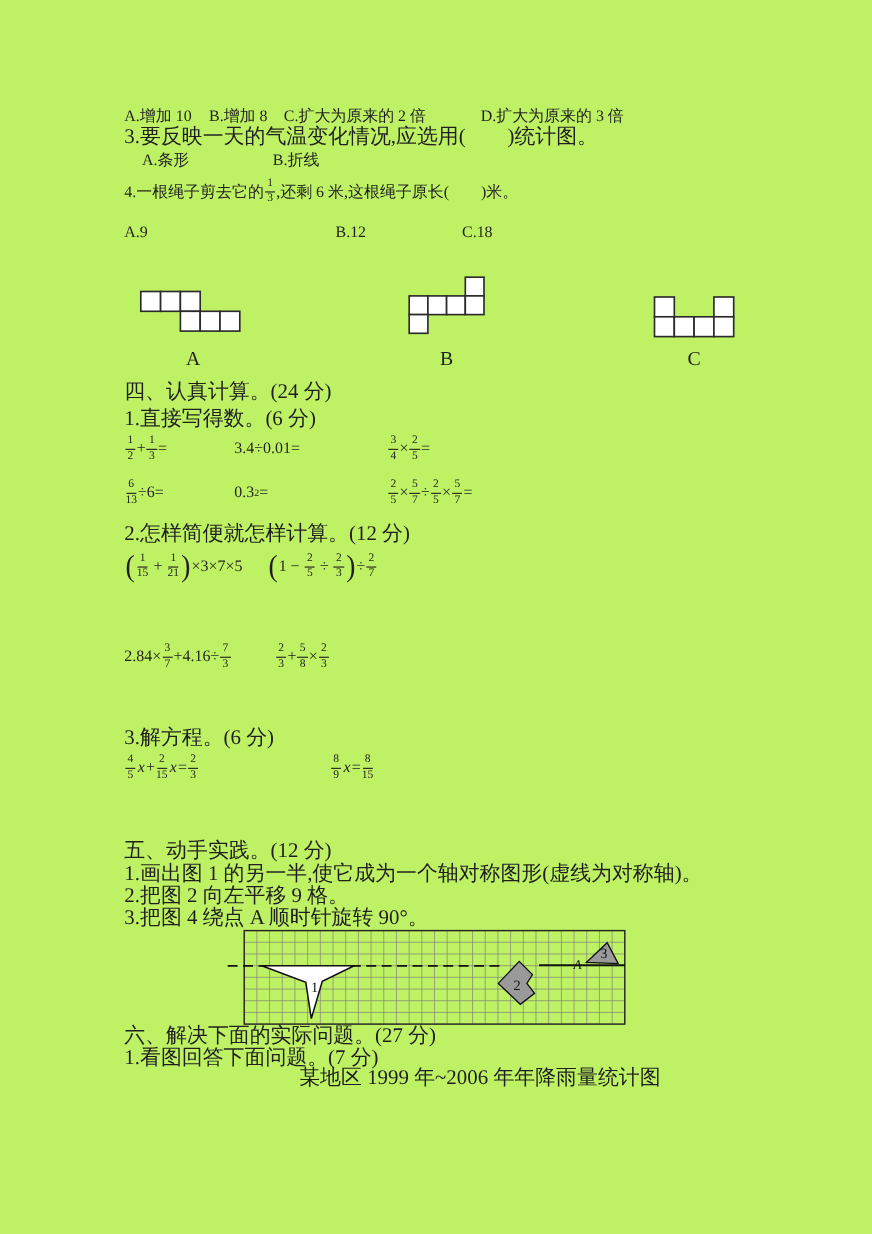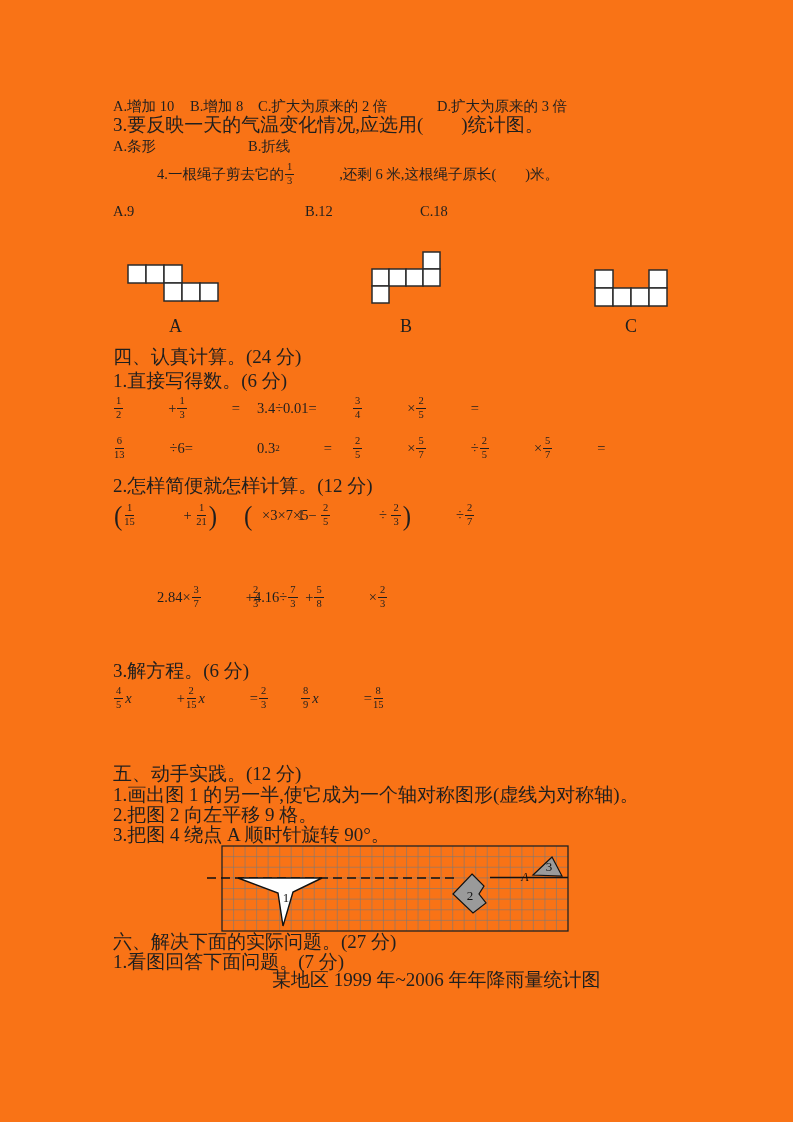--- a/index.html
+++ b/index.html
@@ -1,23 +1,23 @@
 <!DOCTYPE html>
 <html><head>
 <meta charset="utf-8">
 <style>
   html,body{margin:0;padding:0;background:#ffffff;}
   .page{
-    position:relative;width:793px;height:1122px;background:#f97316;
+    position:relative;width:793px;height:1122px;background:#bef264;
     font-family:"Liberation Serif","DejaVu Serif",serif;color:#1f1f1f;overflow:hidden;
   }
   .line{position:absolute;font-size:19px;line-height:20px;white-space:pre;}
   .opt{position:absolute;font-size:14.5px;line-height:20px;white-space:pre;}
   .expr{position:absolute;display:flex;align-items:center;font-size:14.5px;white-space:pre;}
-  .expr .tk{white-space:pre;margin-left:44px;}
+  .expr .tk{white-space:pre;}
   .frac{display:inline-flex;flex-direction:column;align-items:center;line-height:1;font-size:10.5px;margin:0 1px;}
   .frac .num{border-bottom:1px solid #1f1f1f;padding:0 2px 1px;}
   .frac .den{padding-top:1px;}
   .bigp{font-size:25px;line-height:1;margin:0 1px;transform:scaleY(1.12);font-weight:400;}
   .var{font-style:italic;padding:0 1px;}
   sup{font-size:9px;}
   .net-label{position:absolute;font-size:18px;line-height:20px;}
   .fig-svg{position:absolute;}
   #nets-svg rect{fill:#ffffff;stroke:#2b2b2b;stroke-width:1.5;}
   #practice-svg .gl{stroke:#7a7a7a;stroke-width:0.6;}
@@ -33,21 +33,21 @@
 <body>
 
 <div class="page">
 
   <span class="opt" style="left:113px;top:96px">A.增加 10</span>
   <span class="opt" style="left:190px;top:96px">B.增加 8</span>
   <span class="opt" style="left:258px;top:96px">C.扩大为原来的 2 倍</span>
   <span class="opt" style="left:437px;top:96px">D.扩大为原来的 3 倍</span>
 
   <div class="line" style="left:113px;top:115px">3.要反映一天的气温变化情况,应选用(　　)统计图。</div>
-  <span class="opt" style="left:113px;top:136px">A.条形</span>
+  <span class="opt" style="left:129px;top:136px">A.条形</span>
   <span class="opt" style="left:248px;top:136px">B.折线</span>
 
   <div class="expr" style="left:113px;top:161px;height:26px"><span class="tk">4.一根绳子剪去它的</span><span class="frac"><span class="num">1</span><span class="den">3</span></span><span class="tk">,还剩 6 米,这根绳子原长(　　)米。</span></div>
   <span class="opt" style="left:113px;top:201px">A.9</span>
   <span class="opt" style="left:305px;top:201px">B.12</span>
   <span class="opt" style="left:420px;top:201px">C.18</span>
 
   <svg id="nets-svg" class="fig-svg" style="left:100px;top:245px" width="600" height="100" viewBox="100 245 600 100">
       <rect x="128" y="265" width="18" height="18"></rect>
       <rect x="146" y="265" width="18" height="18"></rect>

